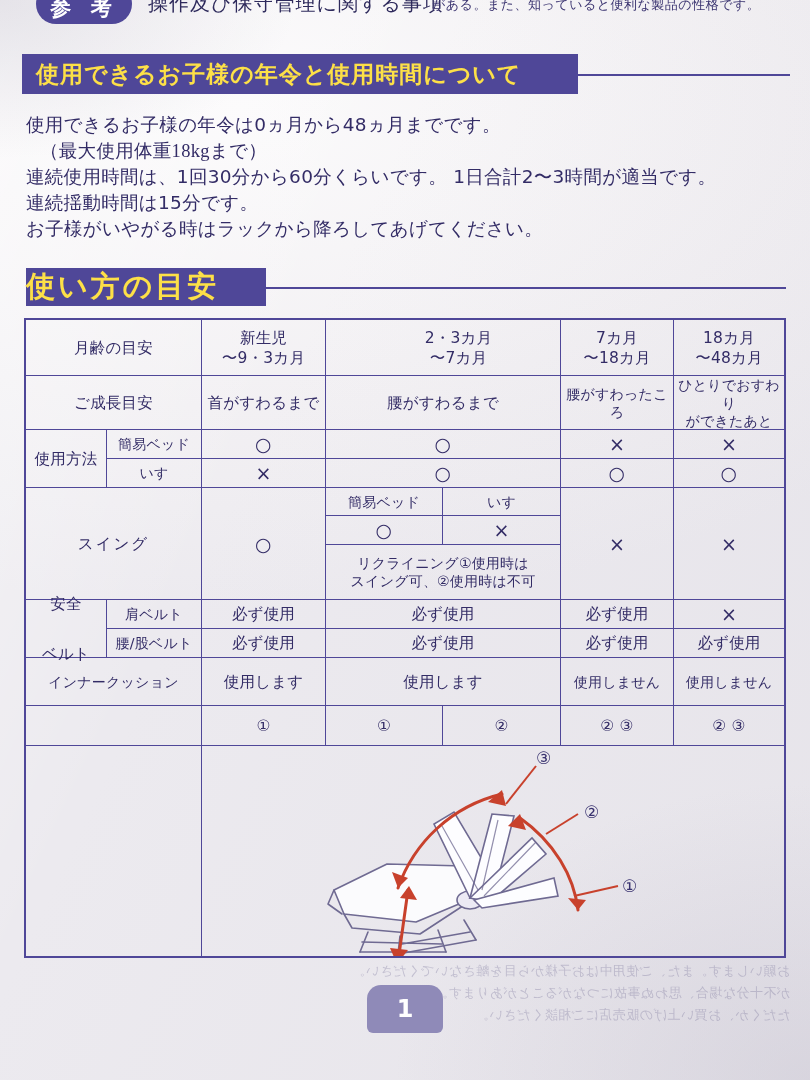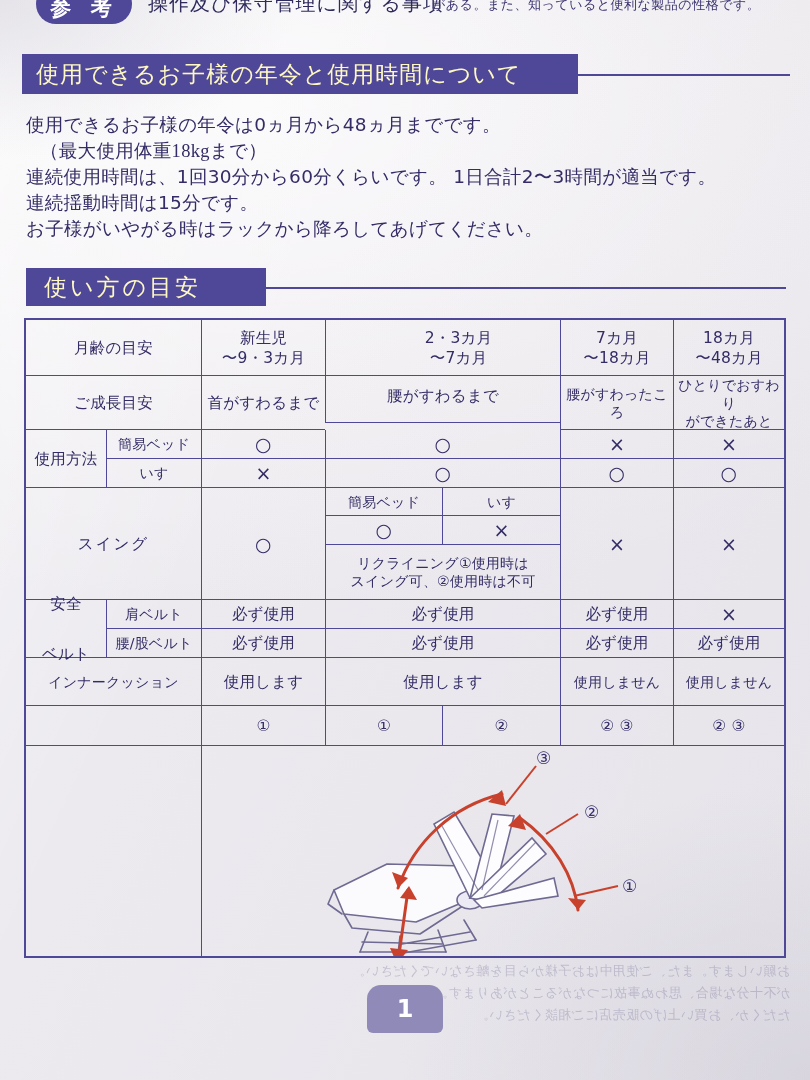--- a/index.html
+++ b/index.html
@@ -68,22 +68,22 @@
     top: -4px;
     font-size: 13px;
     color: #3a3370;
     letter-spacing: 0.5px;
   }
 
   
   .sec-head {
     position: absolute;
     background: #4f4798;
-    color: #fef9c3;
-    font-weight: normal;
+    color: #fde047;
+    font-weight: bold;
     box-sizing: border-box;
     display: flex;
     align-items: center;
   }
   #sec1 {
     left: 22px;
     top: 54px;
     width: 556px;
     height: 40px;
     font-size: 23px;
@@ -96,22 +96,22 @@
     top: 74px;
     width: 212px;
     height: 2px;
     background: #4f4798;
   }
   #sec2 {
     left: 26px;
     top: 268px;
     width: 240px;
     height: 38px;
-    font-size: 23px;
-    padding-left: 18px;
+    font-size: 29px;
+    padding-left: 0;
     letter-spacing: 3px;
   }
   #sec2-rule {
     position: absolute;
     left: 266px;
     top: 287px;
     width: 520px;
     height: 2px;
     background: #4f4798;
   }
@@ -258,21 +258,21 @@
       <span>7カ月</span>
       <span>〜18カ月</span>
     </div>
     <div class="cell stack bl bb" style="left:647px;top:0;width:111px;height:56px;">
       <span>18カ月</span>
       <span>〜48カ月</span>
     </div>
 
     <div class="cell bb" style="left:0;top:56px;width:175px;height:54px;">ご成長目安</div>
     <div class="cell bl bb" style="left:175px;top:56px;width:124px;height:54px;">首がすわるまで</div>
-    <div class="cell bl bb" style="left:299px;top:49px;width:235px;height:54px;">腰がすわるまで</div>
+    <div class="cell bl bb" style="left:299px;top:56px;width:235px;height:54px;">腰がすわるまで</div>
     <div class="cell bl bb small" style="left:534px;top:56px;width:113px;height:54px;">腰がすわったころ</div>
     <div class="cell bl bb stack small" style="left:647px;top:56px;width:111px;height:54px;">
       <span>ひとりでおすわり</span>
       <span>ができたあと</span>
     </div>
 
     <div class="cell bb" style="left:0;top:110px;width:80px;height:58px;">使用方法</div>
     <div class="cell bl bb small" style="left:80px;top:110px;width:95px;height:29px;">簡易ベッド</div>
     <div class="cell bl bb small" style="left:80px;top:139px;width:95px;height:29px;">いす</div>
 

